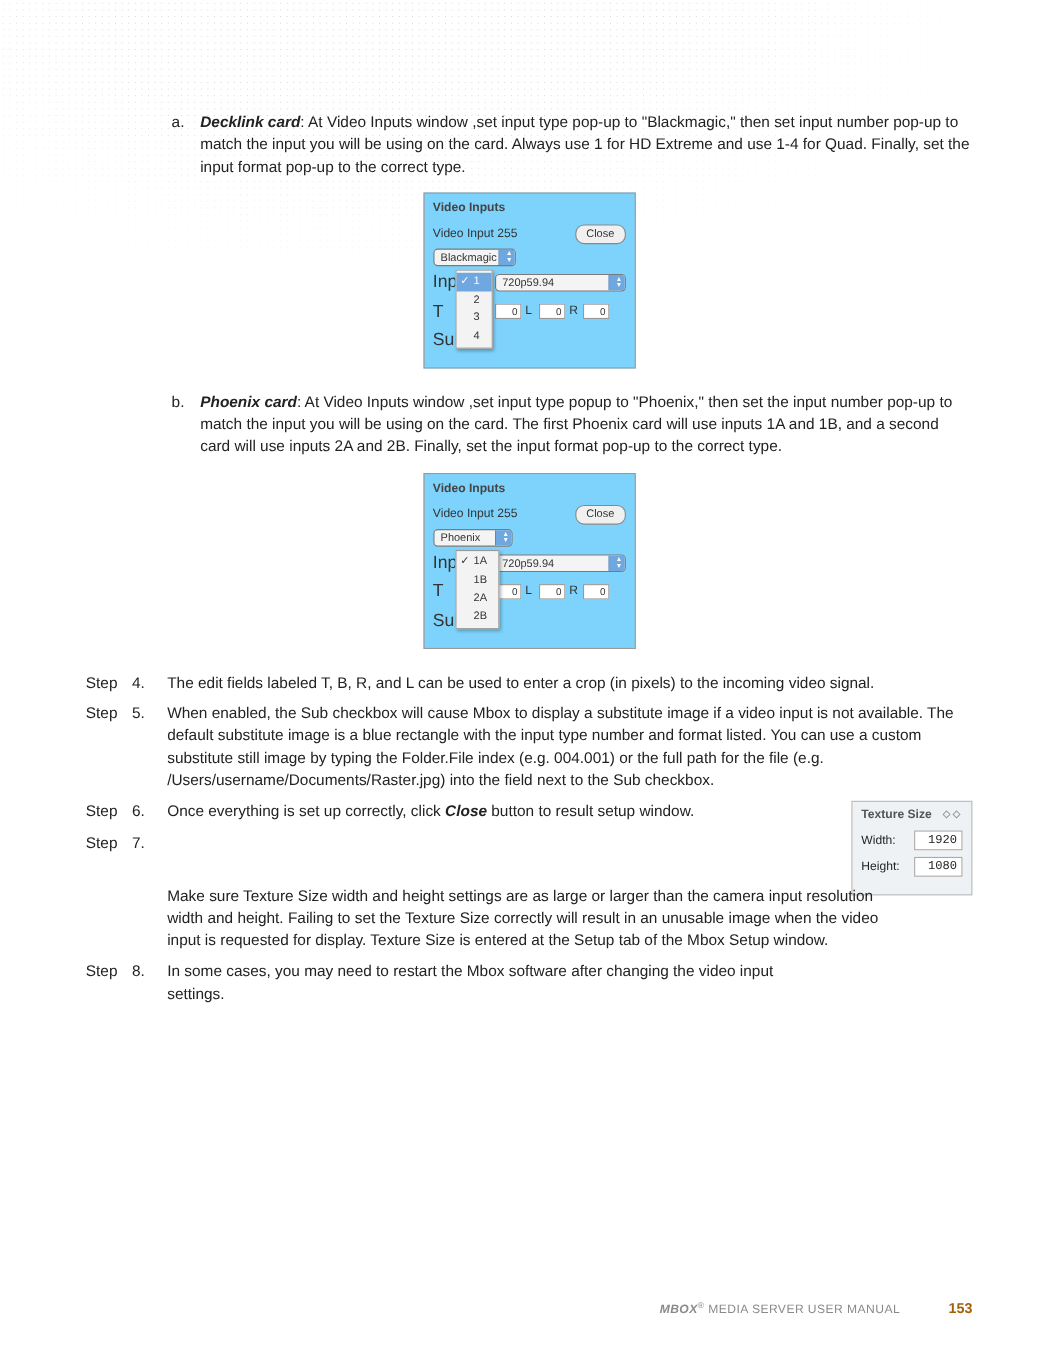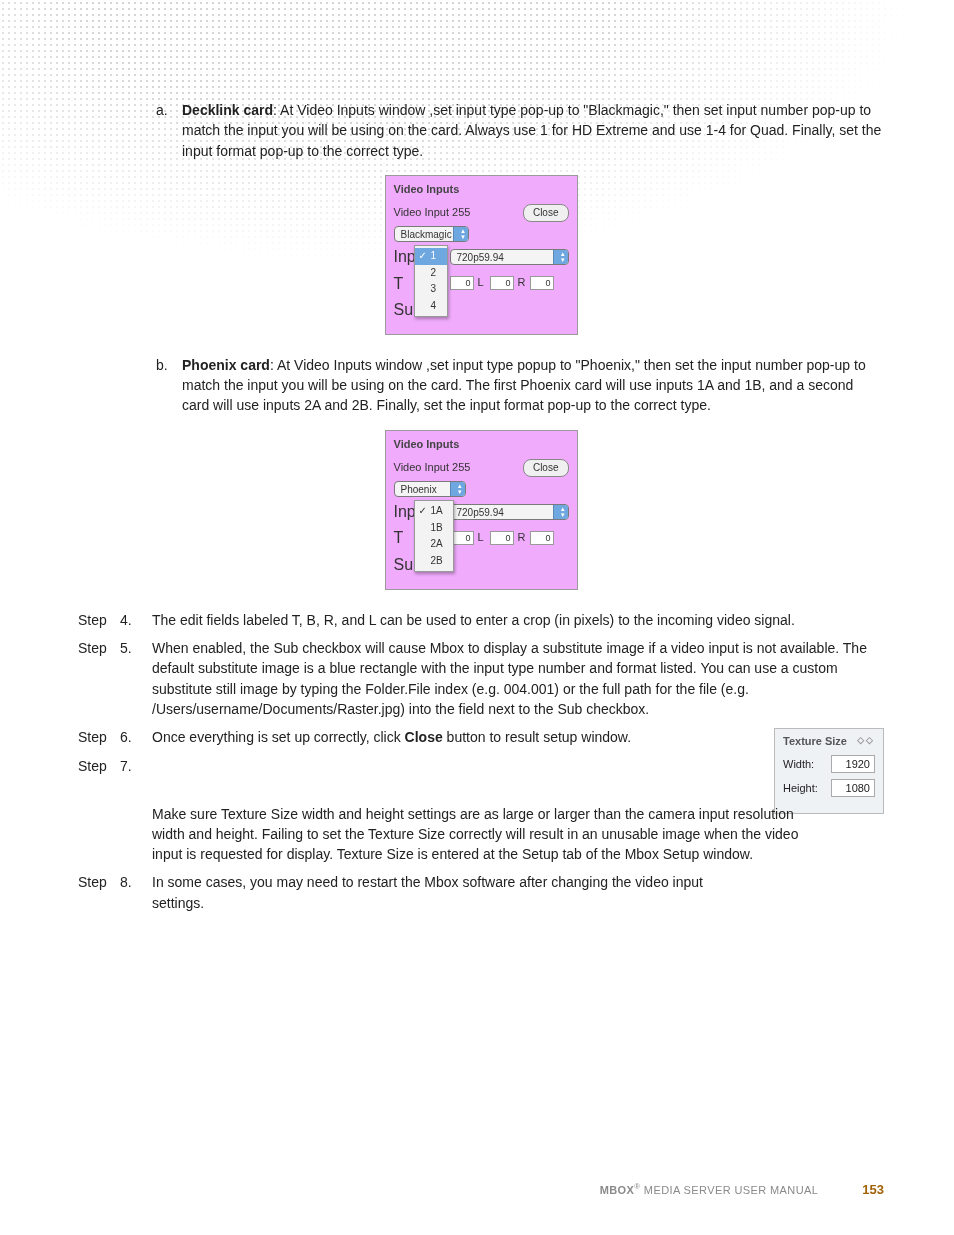--- a/index.html
+++ b/index.html
@@ -25,29 +25,29 @@
     position: relative;
     z-index: 1;
     padding: 100px 70px 0 78px;
     font-size: 14px;
     line-height: 1.45;
   }
   .sub-wrap { padding-left: 78px; }
   .sub-wrap .row { display:flex; }
   .sub-wrap .lt { width:26px; flex:0 0 26px; }
   .sub-wrap .tx { flex:1; }
-  .bold { font-weight: bold; }
+  .bold { font-weight: bold; font-style: italic; }
   .figure-center {
     display:flex;
     justify-content:center;
     margin: 14px 0 20px 0;
   }
   .panel {
     width: 193px;
-    background: #f0abfc;
+    background: #7dd3fc;
     border:1px solid #9a9a9a;
     font-size: 11px;
     color:#333;
     padding: 6px 8px 10px 8px;
     position: relative;
   }
   .panel .title { font-weight:600; margin-bottom:6px; color:#444; }
   .panel .row2 { display:flex; align-items:center; justify-content:space-between; margin-bottom:4px; font-size:11px;}
   .close-btn {
     background:#f0f0f0;
@@ -112,21 +112,21 @@
     border:1px solid #bbb;
     background:#eef2f5;
     font-size:11px;
     padding:6px 8px 10px 8px;
   }
   .tex-box .hd { font-weight:600; color:#555; margin-bottom:8px; display:flex; justify-content:space-between;}
   .tex-box .diamond { color:#999; font-size:9px; letter-spacing:2px;}
   .tex-box .r { display:flex; justify-content:space-between; align-items:center; margin:6px 0;}
   .tex-box .inp {
     width:44px; height:18px; background:#fff; border:1px solid #aaa;
-    text-align:right; padding:0 4px; font-size:11px; line-height:16px;
+    text-align:right; padding:0 4px; font-size:11px; line-height:16px;font-family:Liberation Mono, monospace;
   }
   .footer {
     position:absolute;
     bottom:38px; left:0; right:0;
     padding: 0 70px;
     display:flex;
     justify-content:flex-end;
     align-items:baseline;
     color:#8a8a8a;
     font-size:11px;

